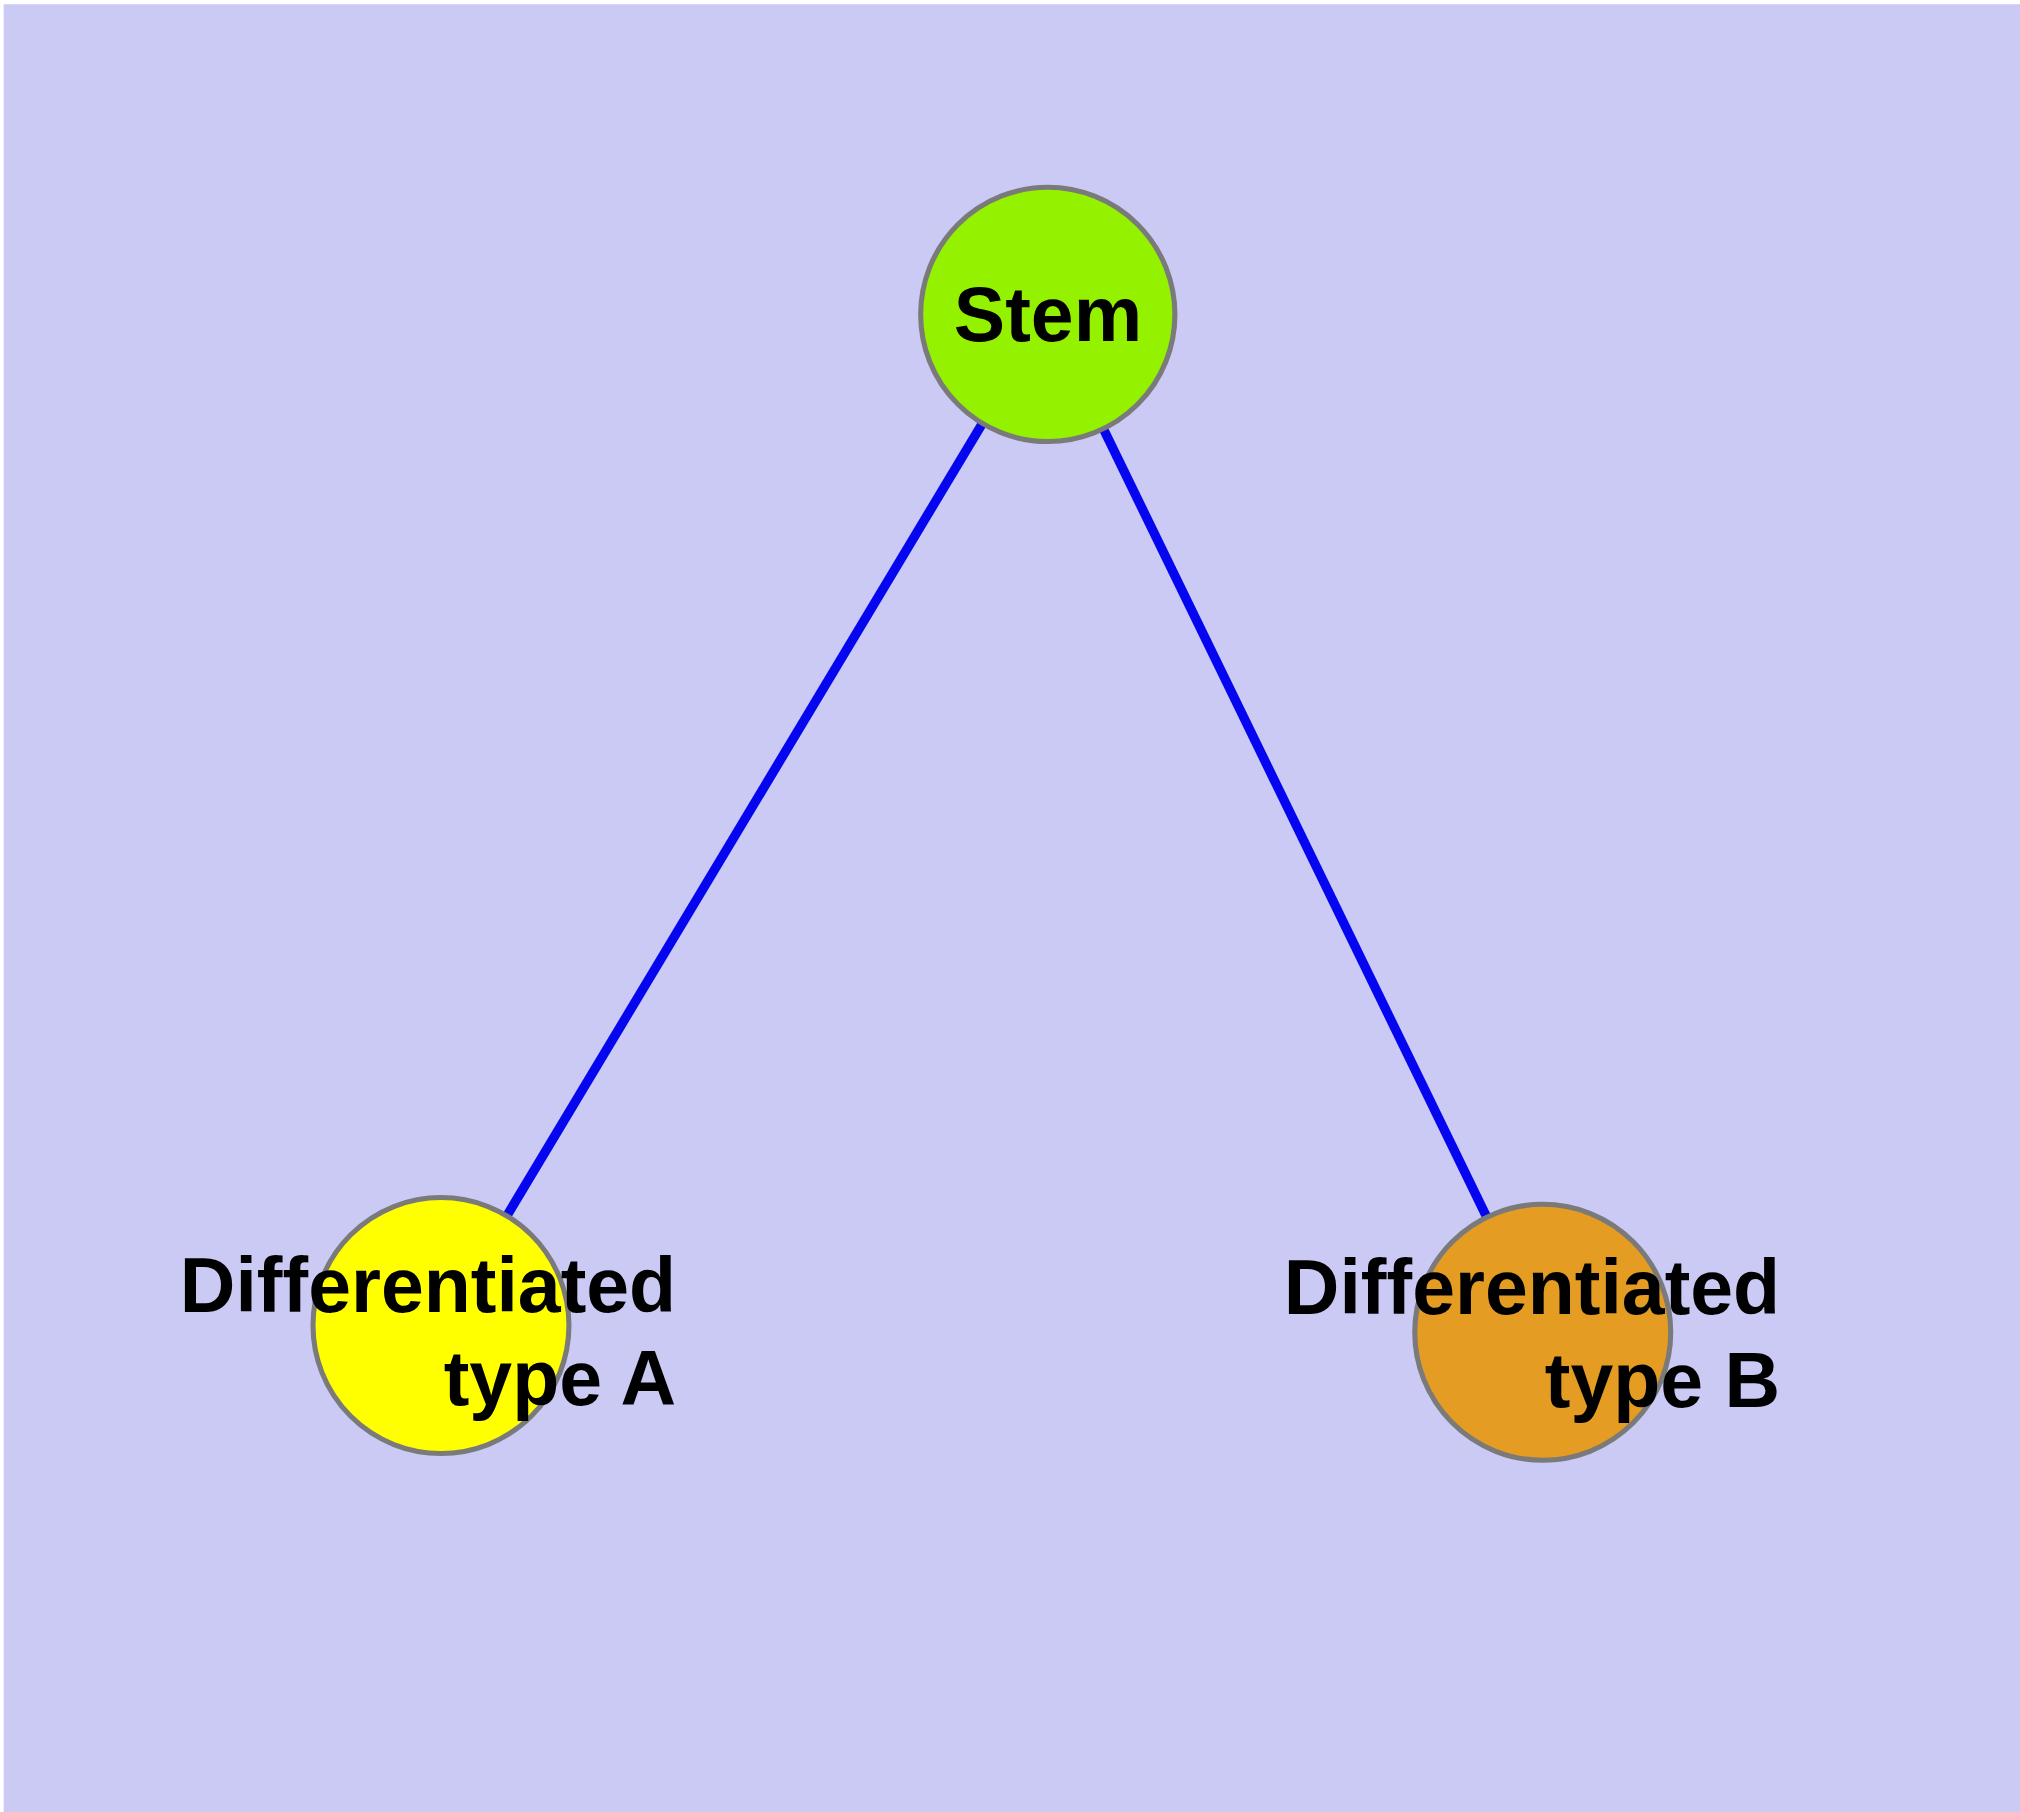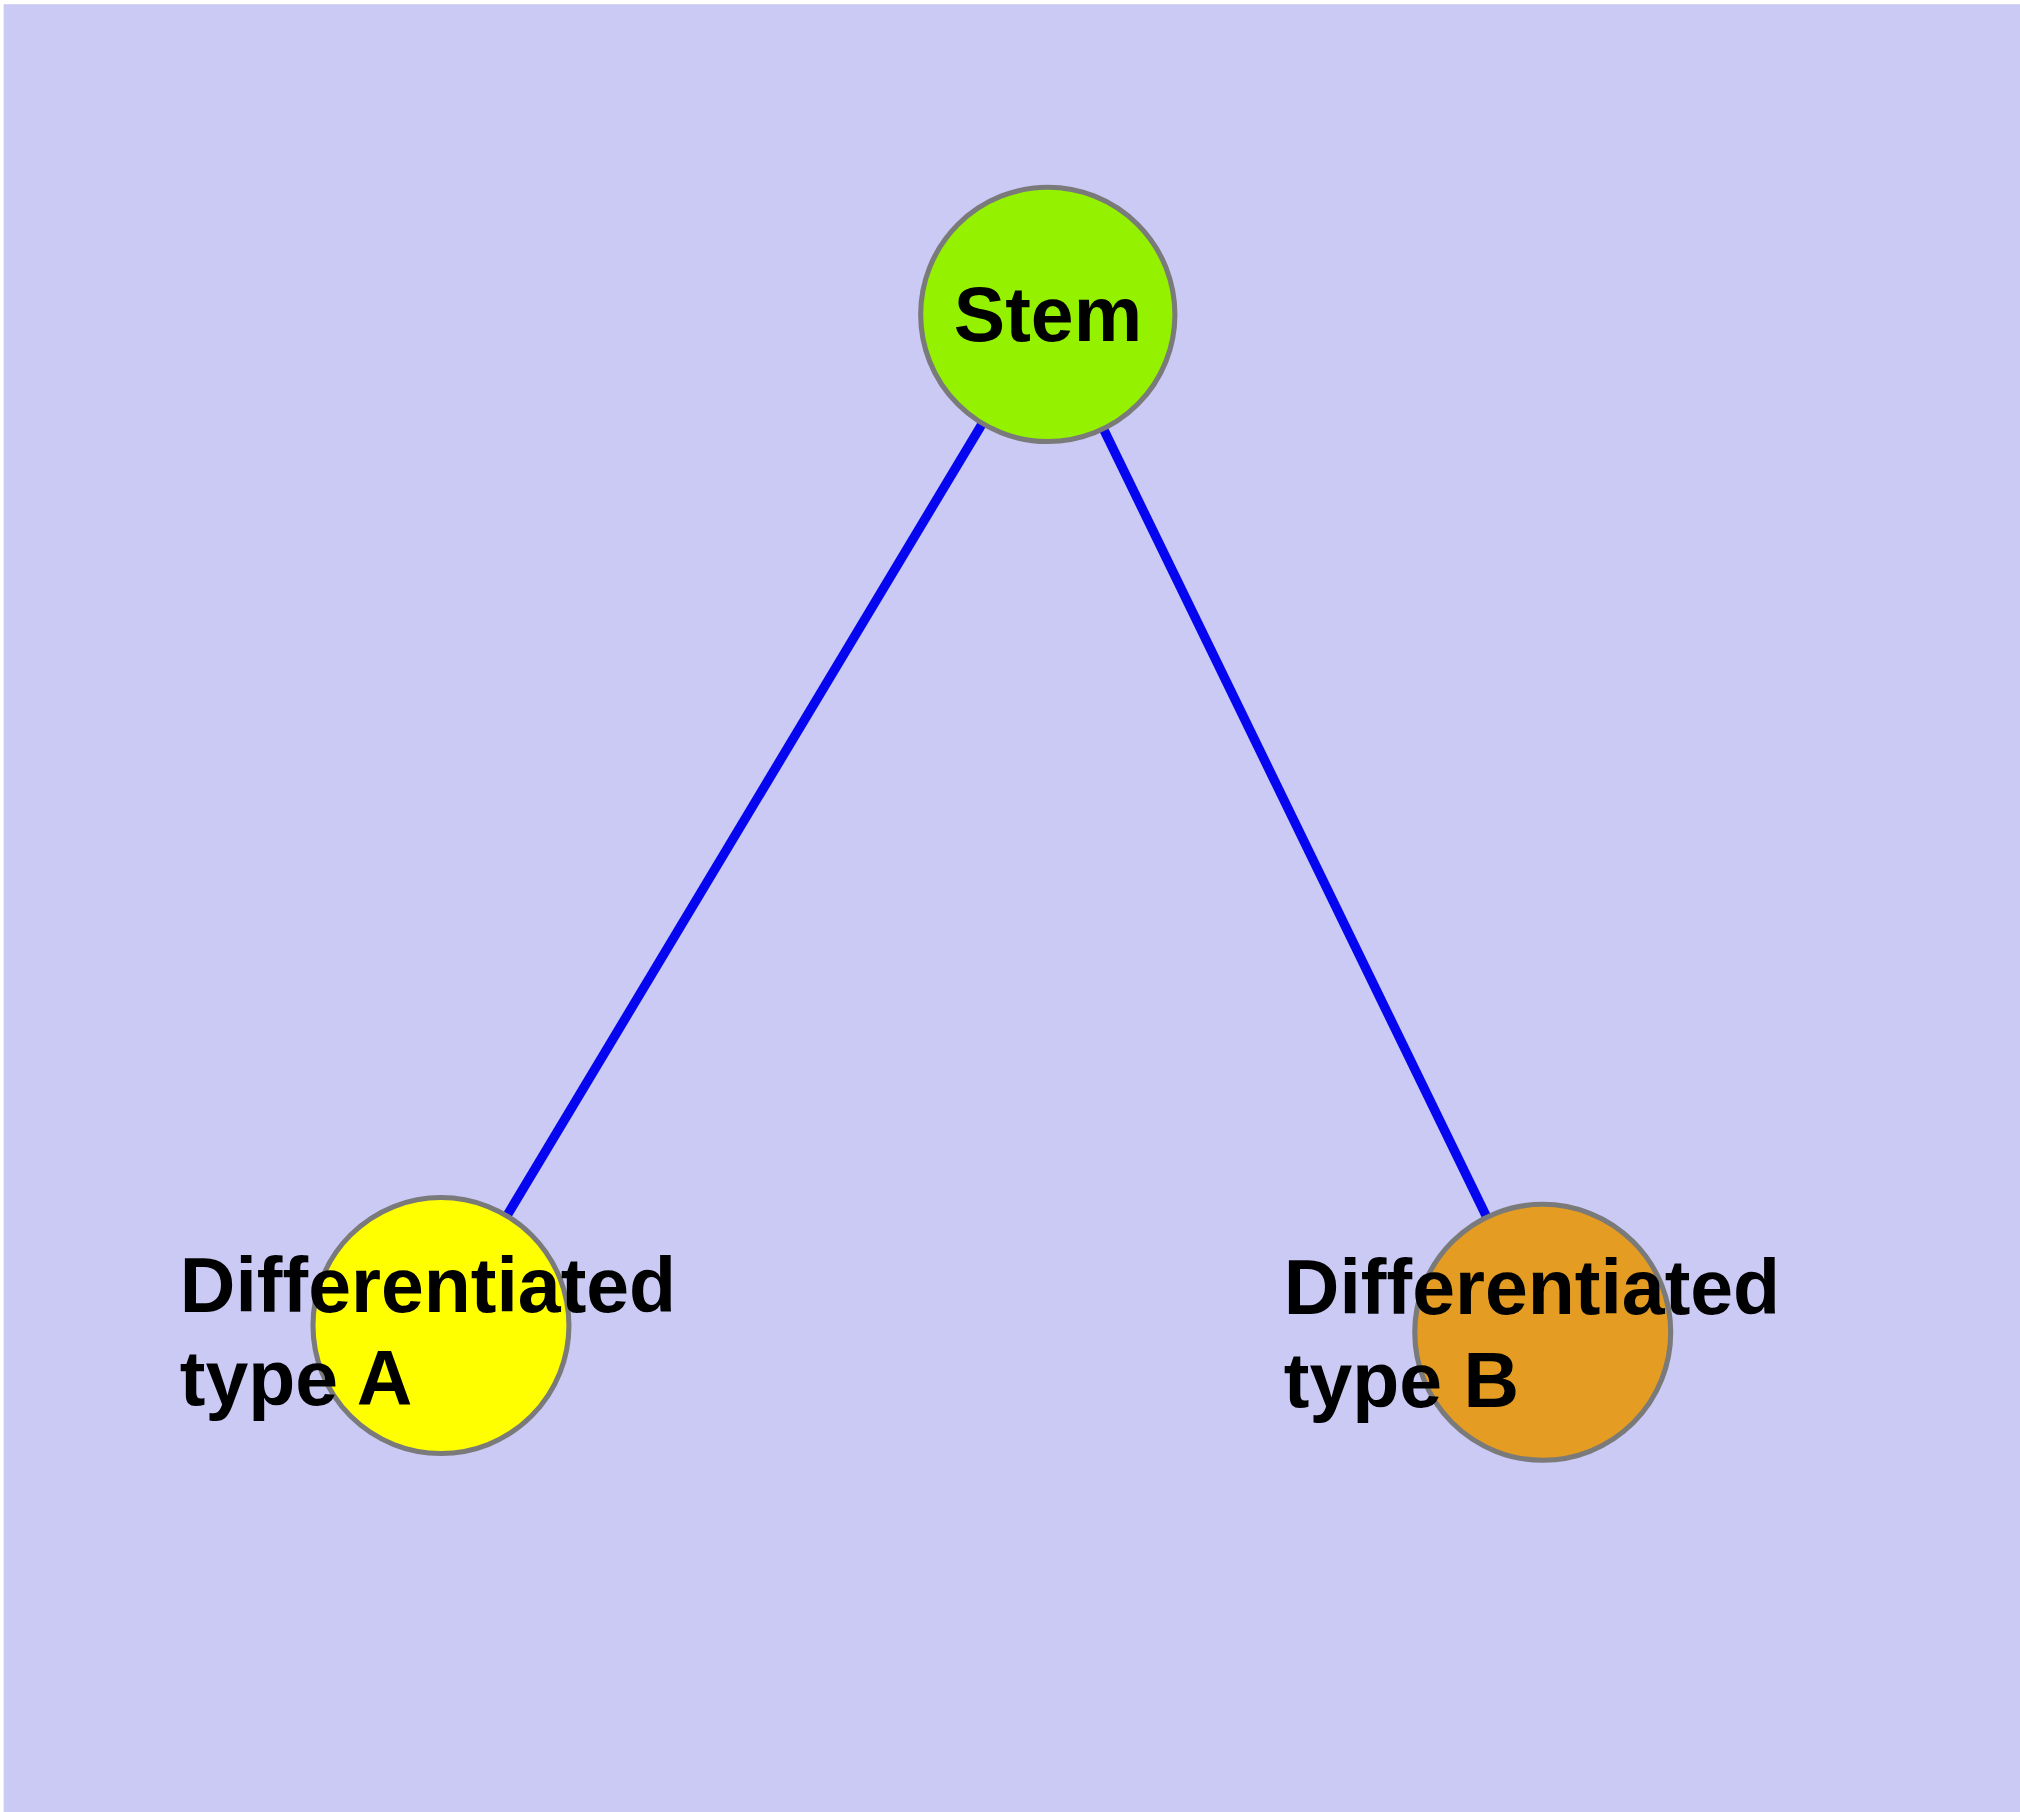--- a/index.html
+++ b/index.html
@@ -20,21 +20,21 @@
     left: 0;
     top: 0;
   }
   .node-label {
     position: absolute;
     transform: translate(-50%, -50%);
     font-weight: bold;
     font-size: 77px;
     line-height: 93px;
     color: #000000;
-    text-align: left;
+    text-align: right;
     white-space: pre-line;
     pointer-events: none;
   }
   #label-stem   { left: 1048px; top: 314px; }
   #label-type-a { left: 428px;  top: 1332px; }
   #label-type-b { left: 1532px; top: 1334px; }
 </style>
 </head>
 <body style="background-color: rgb(255, 255, 255);">
 

